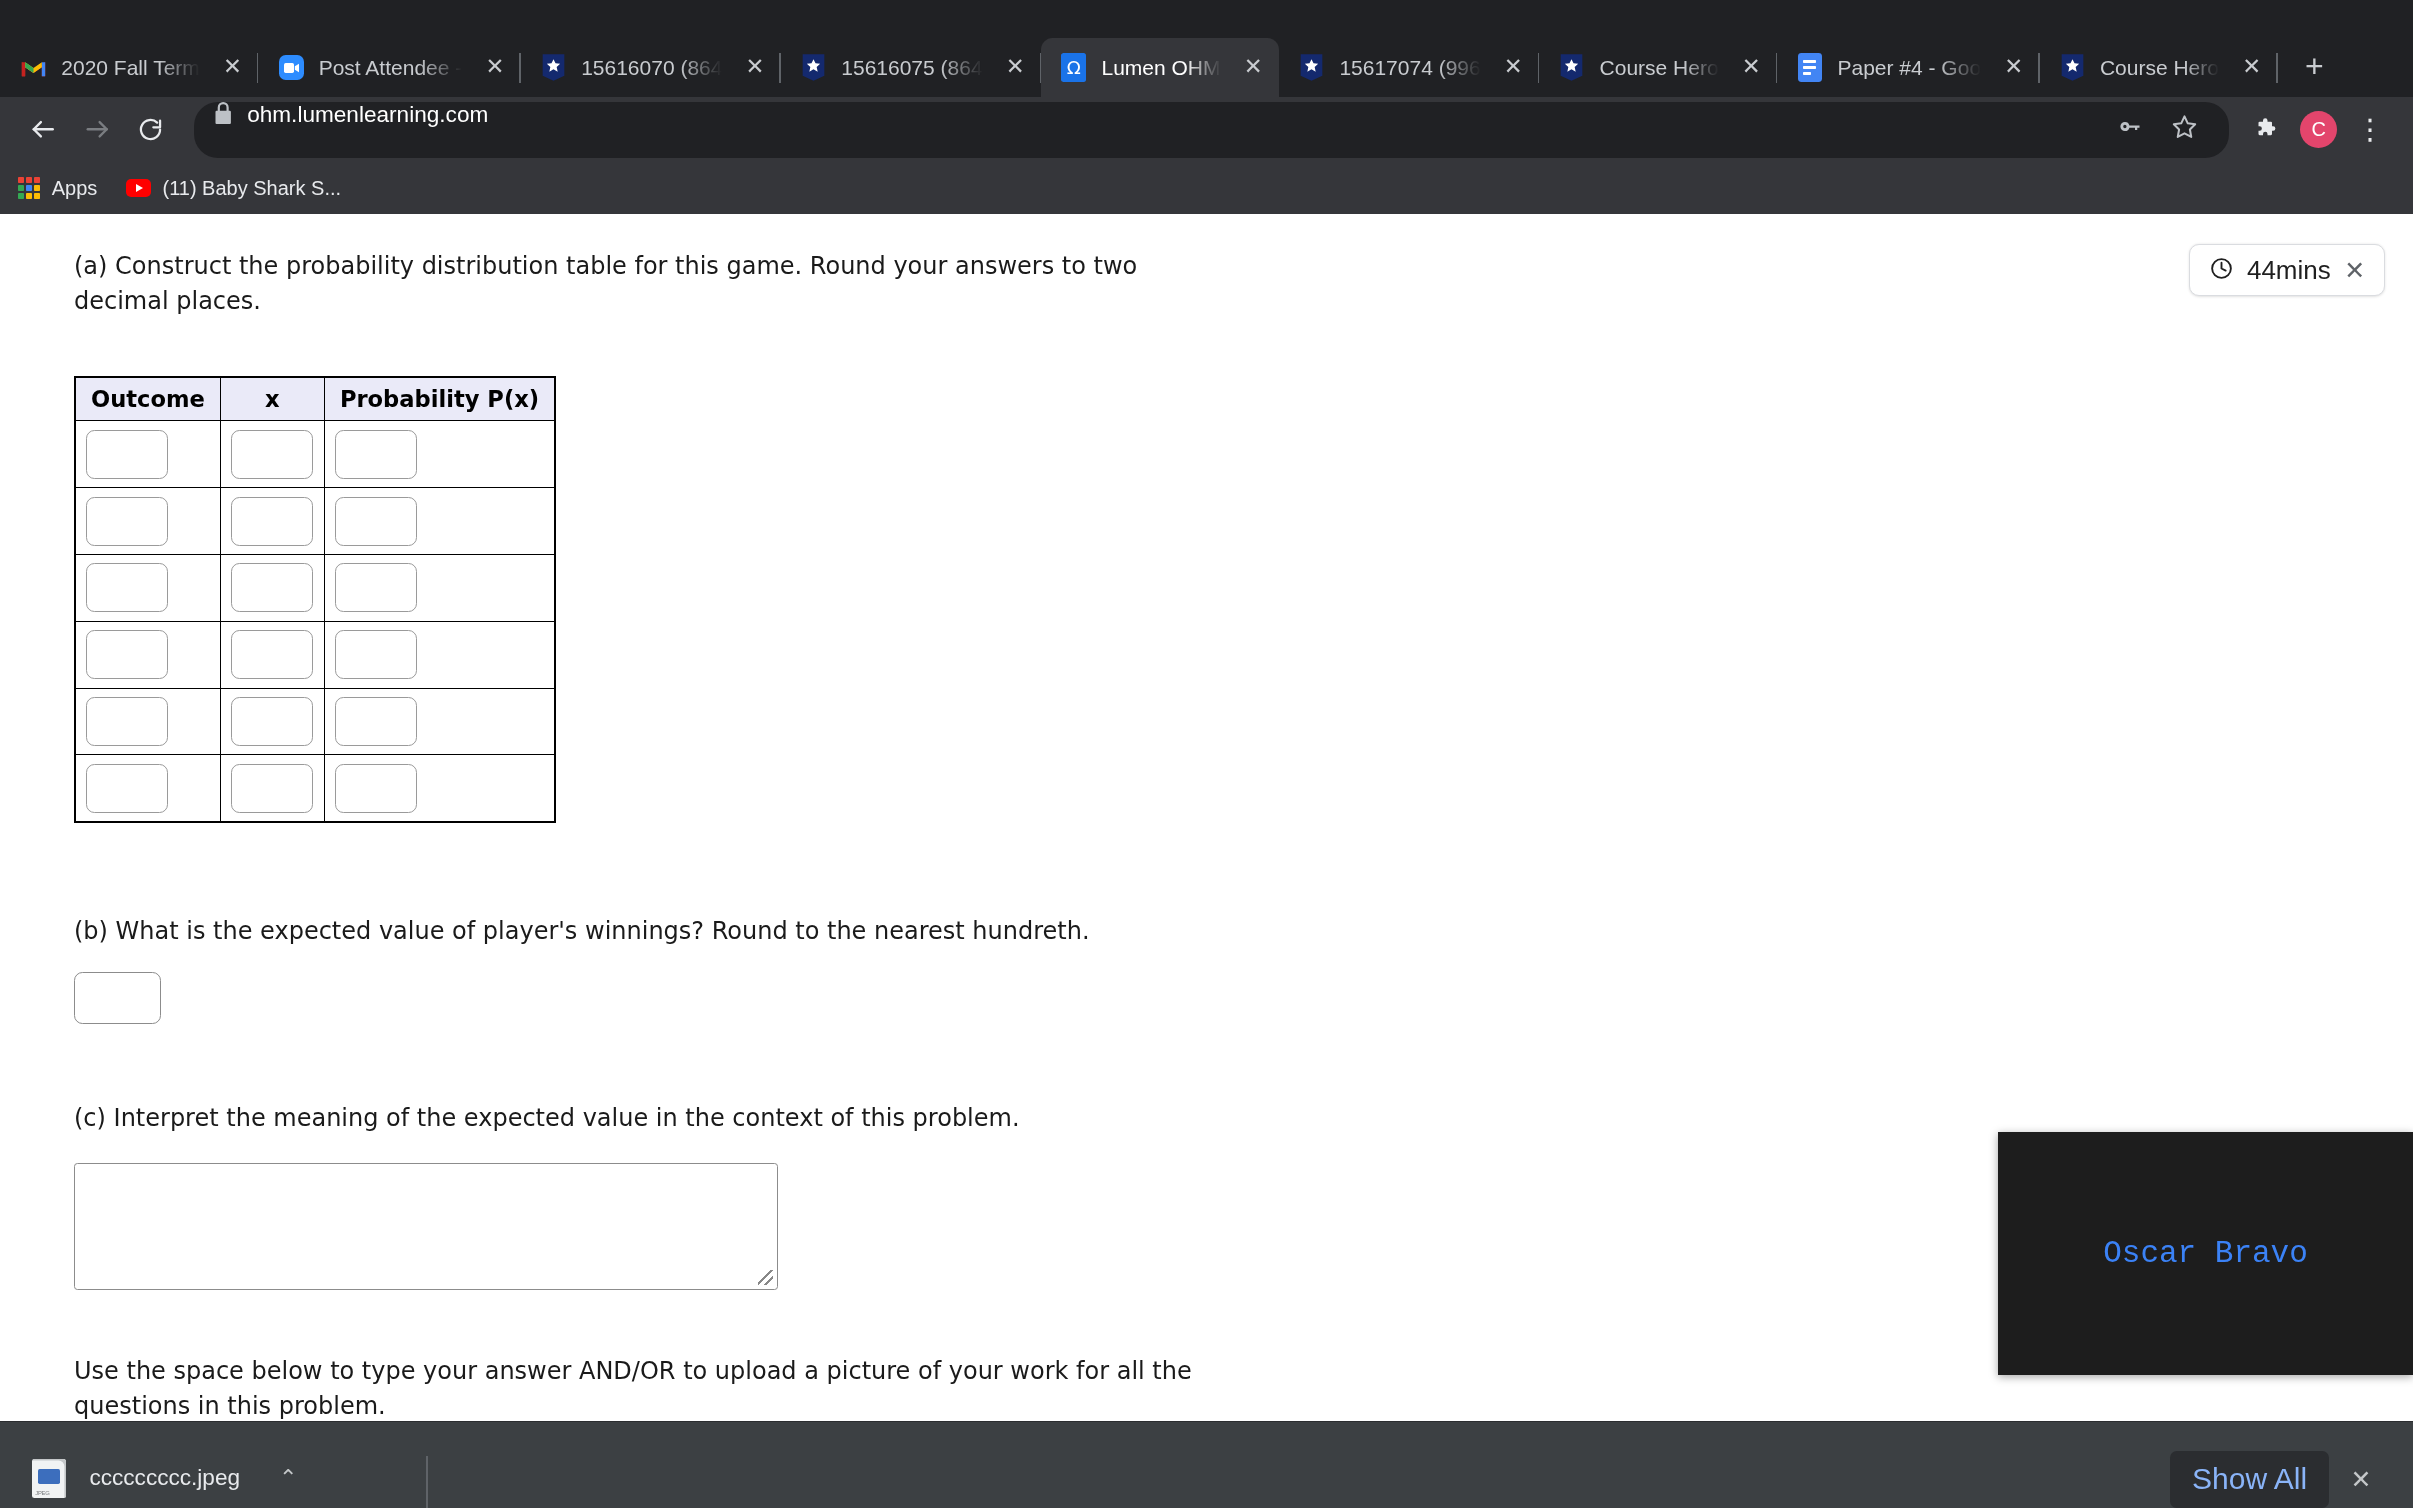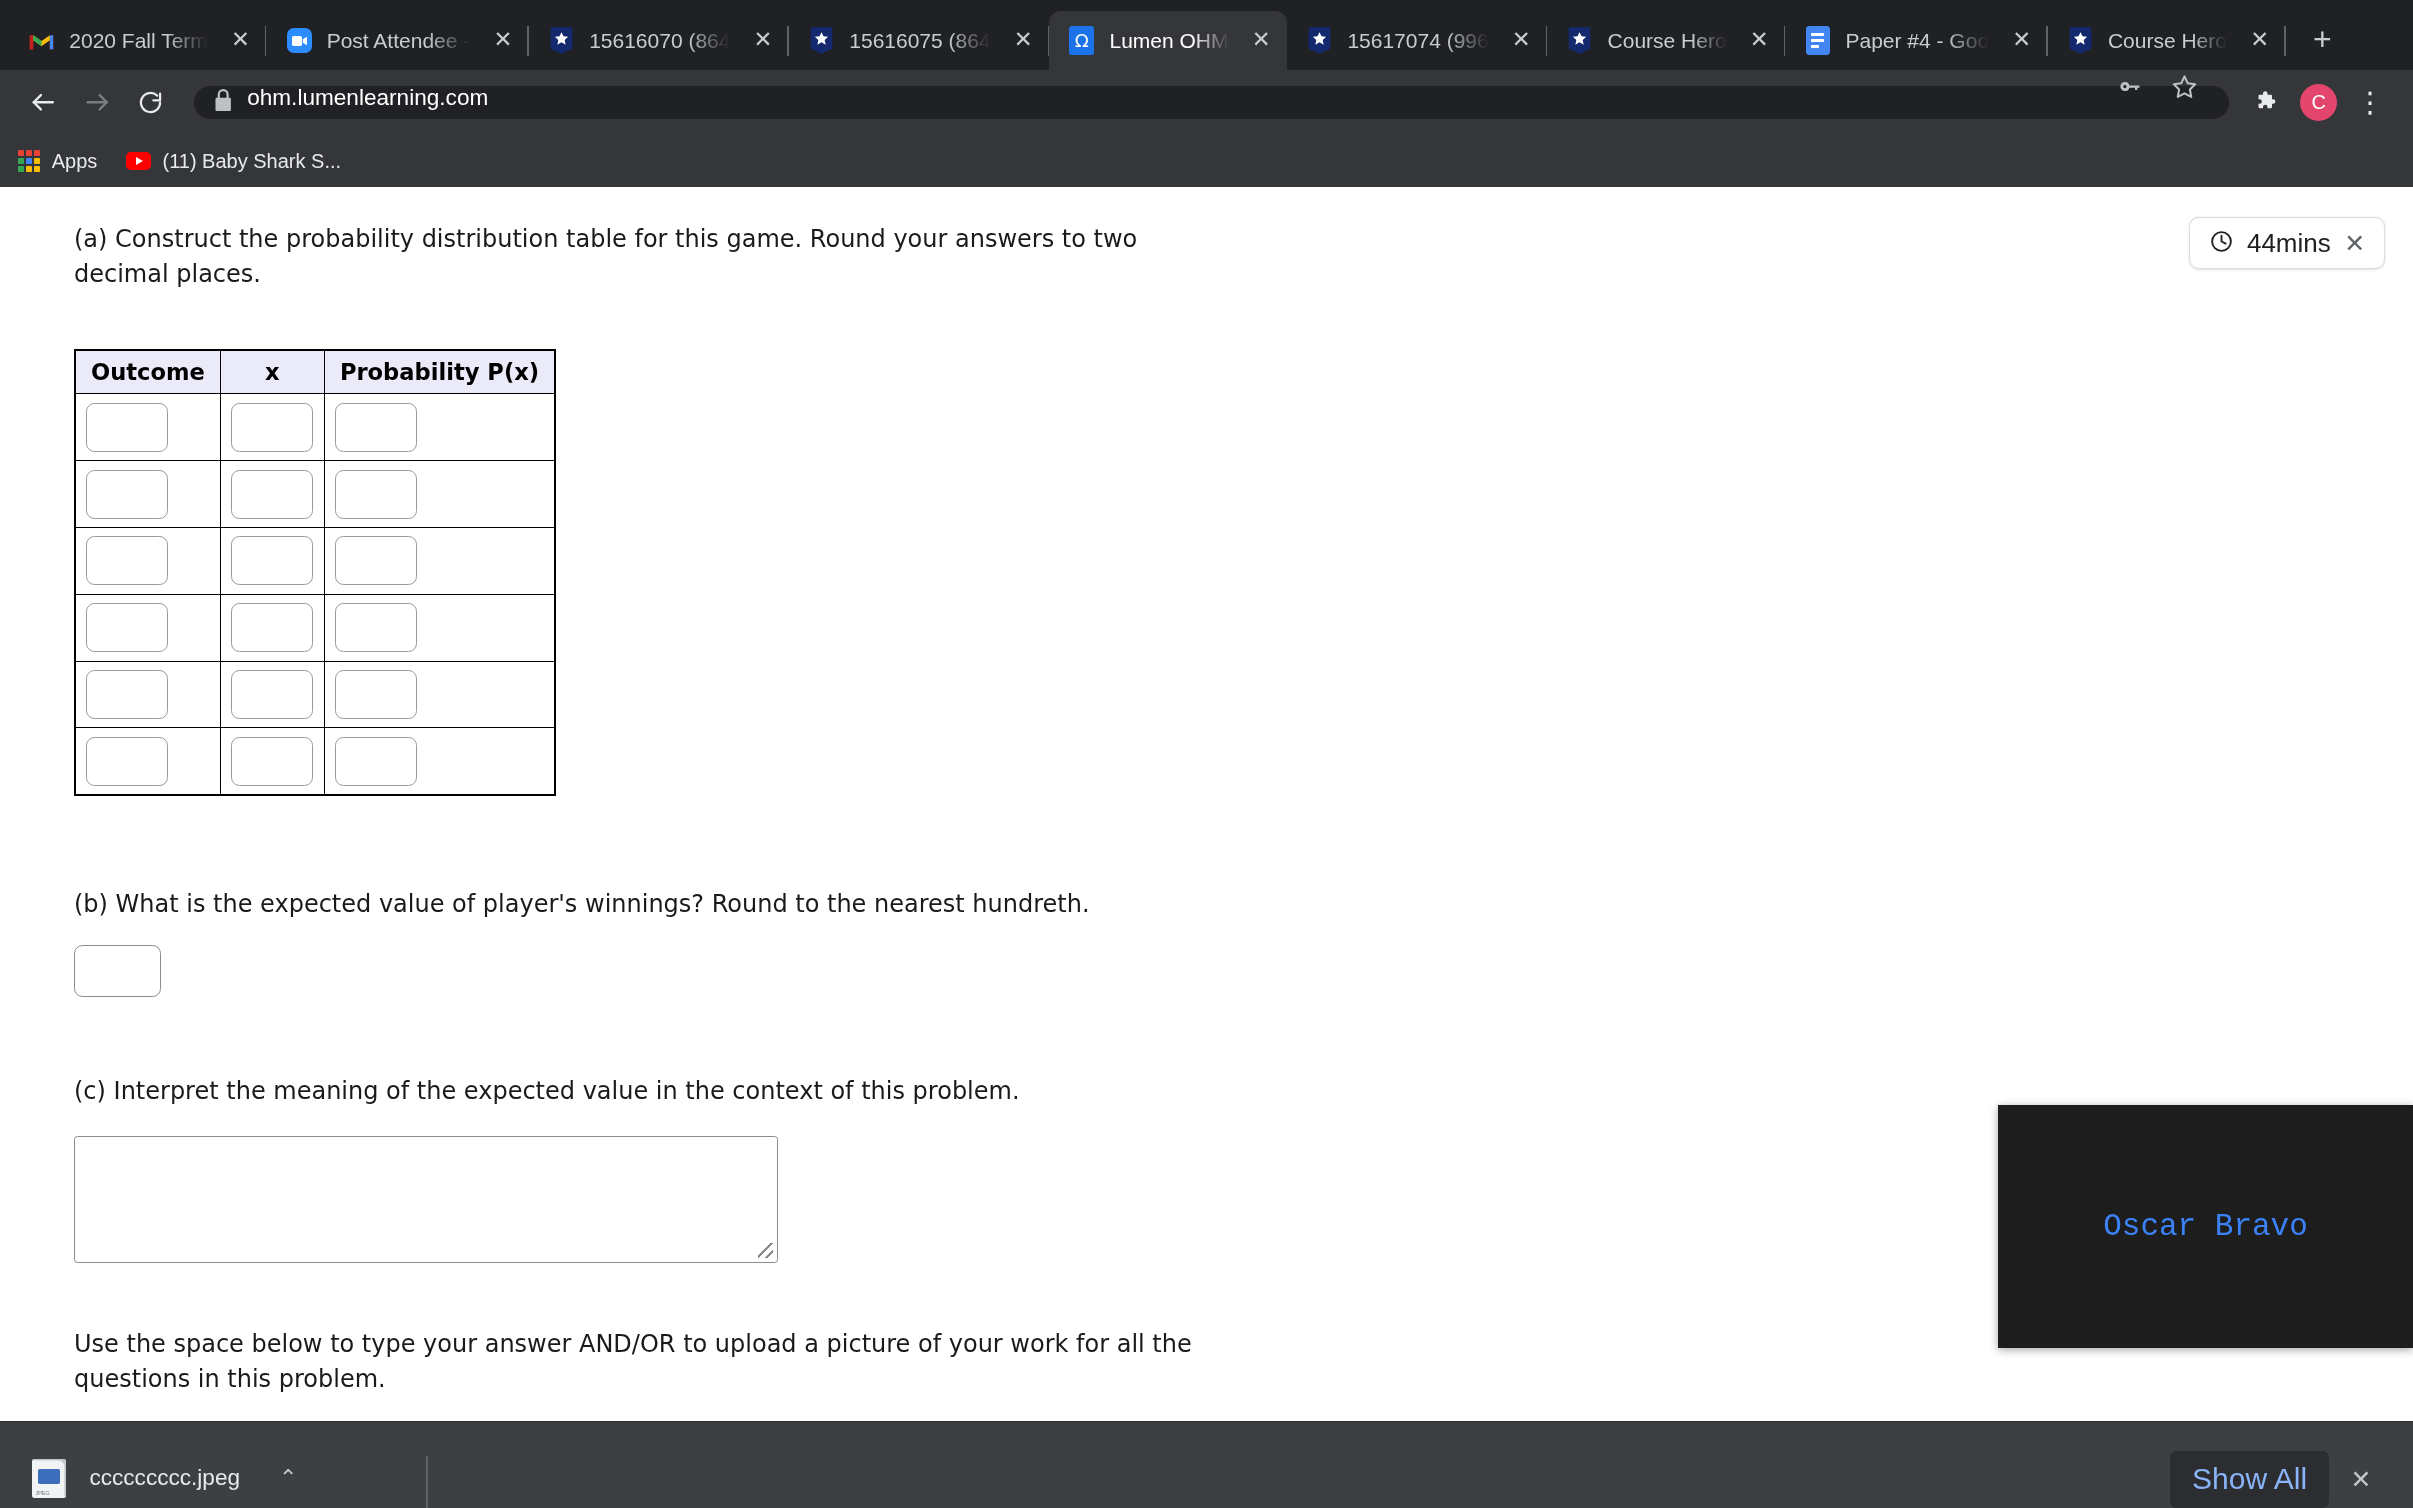--- a/index.html
+++ b/index.html
@@ -16,22 +16,23 @@
     display: flex; flex-direction: column;
     background: #202124;
   }
 
   
   .tabstrip {
     height: 70px;
     background: #202124;
     display: flex;
     align-items: flex-end;
-    padding-left: 9px;
+    padding-left: 1px;
     flex: 0 0 auto;
+    margin-top: 27px;
   }
   .tab {
     height: 59px;
     display: flex;
     align-items: center;
     padding: 0 11.7px 0 18.4px;
     position: relative;
     min-width: 0;
     border-radius: 11.7px 11.7px 0 0;
   }
@@ -97,25 +98,25 @@
   .nav-btn {
     width: 49px; height: 49px;
     display: flex; align-items: center; justify-content: center;
     color: #e8eaed;
     border-radius: 50%;
     margin-right: 5px;
   }
   .nav-btn.disabled { color: #7a7d81; }
   .omnibox {
     flex: 1 1 auto;
-    height: 33px;
+    height: 56px;
     background: #202124;
     border-radius: 24px;
-    display: flex; align-items: flex-end;
-    padding: 8px 20px;
+    display: flex; align-items: flex-start;
+    padding: 0 20px;
     margin: 0 13.4px;
     min-width: 0;
   }
   .omnibox .lock { margin-right: 15px; display:flex; align-items:center; }
   .url {
     font-size: 22.6px; color: #ffffff;
     white-space: nowrap; overflow: hidden;
   }
   .omni-right { display:flex; align-items:center; gap: 5px; margin-left:auto; }
   .tb-icon {

